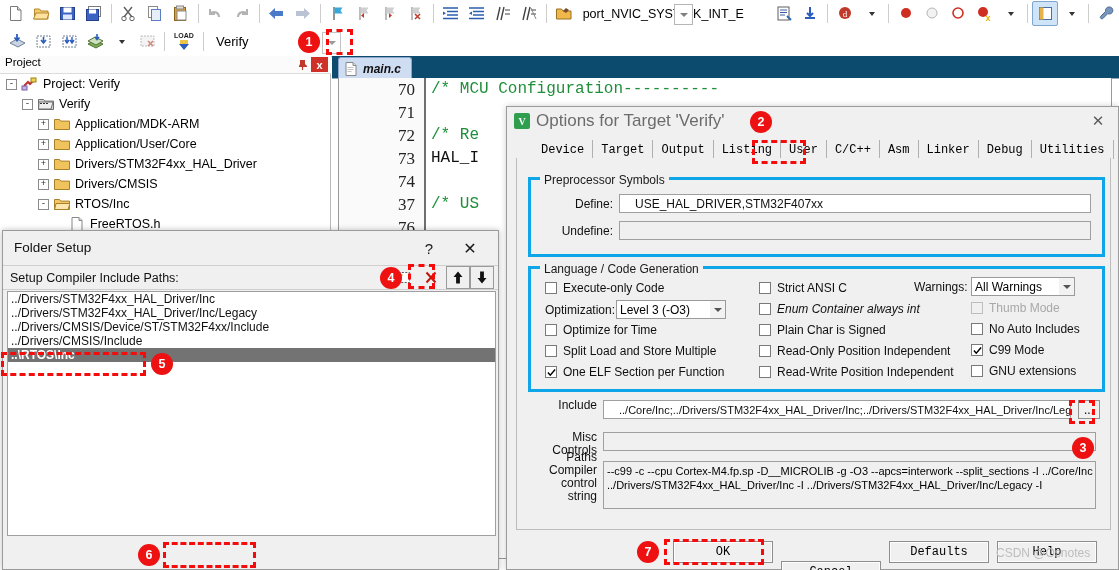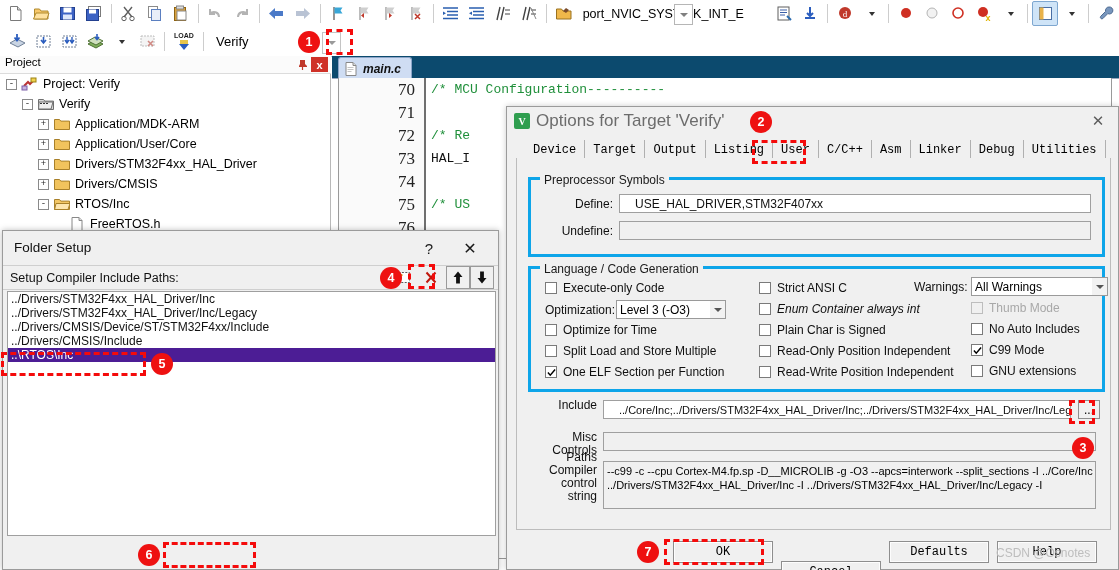--- a/index.html
+++ b/index.html
@@ -35,31 +35,31 @@
   .ticon{width:17px;height:15px;margin-right:5px;flex:0 0 auto;display:flex;align-items:center;justify-content:center;}
 
   
   #editor{left:332px;top:56px;width:787px;height:514px;background:#ffffff;}
   #tabstrip{position:absolute;left:0;top:0;width:787px;height:22px;background:#0c4a6e;border-bottom:1px solid #9aa7bd;font-style:italic;}
   #maintab{position:absolute;left:6px;top:1px;height:21px;background:#cfddf3;border:1px solid #8da5c8;border-bottom:none;border-radius:3px 3px 0 0;display:flex;align-items:center;padding:0 10px 0 6px;font-size:12px;font-weight:bold;color:#101010;}
   #codearea{position:absolute;left:6px;top:22px;width:772px;height:480px;border:1px solid #9a9a9a;border-top:none;background:#fff;overflow:hidden;}
   #gutter{position:absolute;left:0;top:0;width:85px;height:100%;background:#fafafa;border-right:2px solid #6f6f6f;}
   .lnum{height:23px;line-height:23px;text-align:right;padding-right:9px;font-family:"Liberation Serif",serif;font-size:17px;color:#222;}
   #codetext{position:absolute;left:92px;top:0;right:0;height:100%;}
-  .cline{height:23px;line-height:23px;font-family:"Liberation Mono",monospace;font-size:13px;white-space:pre;}
+  .cline{height:23px;line-height:23px;font-family:"Liberation Mono",monospace;font-size:16px;white-space:pre;}
   .cmt{color:#1f8f3a;}
   .idn{color:#111;}
 
   
   #optdlg{left:506px;top:106px;width:613px;height:464px;background:#f0f0f0;border:1px solid #9b9b9b;box-sizing:border-box;box-shadow:0 0 6px rgba(0,0,0,.2);}
   #opttitle{position:absolute;left:0;top:0;width:100%;height:28px;background:#f0f0f0;display:flex;align-items:center;}
   #opttitle .ic{width:16px;height:16px;margin:0 6px 0 7px;}
   #opttitle .tx{font-size:17px;color:#6c6c6c;}
   #optclose{position:absolute;right:0;top:0;width:40px;height:27px;display:flex;align-items:center;justify-content:center;color:#5c5c5c;font-size:15px;}
-  #tabrow{position:absolute;left:18px;top:32px;height:20px;display:flex;align-items:flex-end;}
+  #tabrow{position:absolute;left:26px;top:32px;height:20px;display:flex;align-items:flex-end;}
   .otab{height:19px;padding:0 8px;font-family:"Liberation Mono",monospace;font-size:12px;display:flex;align-items:center;color:#000;border-right:1px solid #b0b0b0;background:#f0f0f0;}
   .otab.sel{font-weight:normal;}
   #tabunderline{position:absolute;left:9px;top:51px;width:594px;height:1px;background:#9b9b9b;}
   #optbody{position:absolute;left:9px;top:51px;width:595px;height:372px;border:1px solid #bcbcbc;border-top:none;background:#f0f0f0;box-sizing:border-box;}
 
   .grp{position:absolute;border:3px solid #0ea5e9;}
   .grplabel{position:absolute;top:-7px;left:9px;background:#f0f0f0;padding:0 4px;font-size:12px;color:#1a1a1a;}
   .fld{border:1px solid #9f9f9f;background:#fff;height:19px;box-sizing:border-box;font-size:12px;display:flex;align-items:center;padding-left:15px;color:#101010;overflow:hidden;white-space:nowrap;}
   .fld.ro{background:#f0f0f0;}
   .lbl{font-size:12px;color:#101010;}
@@ -76,21 +76,21 @@
   #fsdlg{left:2px;top:230px;width:497px;height:340px;background:#f0f0f0;border:1px solid #9b9b9b;box-sizing:border-box;box-shadow:0 0 6px rgba(0,0,0,.25);}
   #fstitle{position:absolute;left:0;top:0;width:100%;height:32px;background:#f0f0f0;display:flex;align-items:center;}
   #fstitle .tx{font-size:13.5px;color:#111;padding-left:11px;}
   #fshelp{position:absolute;right:54px;top:5px;width:30px;height:24px;display:flex;align-items:center;justify-content:center;font-size:15px;color:#1a1a1a;}
   #fsclose{position:absolute;right:12px;top:5px;width:32px;height:24px;display:flex;align-items:center;justify-content:center;font-size:16px;color:#1a1a1a;}
   #fstoolrow{position:absolute;left:0;top:34px;width:495px;height:23px;border-top:1px solid #cfcfcf;border-bottom:1px solid #cfcfcf;display:flex;align-items:center;background:#f0f0f0;}
   #fstoolrow .cap{font-size:12.5px;padding-left:7px;color:#111;}
   .fsbtn{width:22px;height:21px;display:flex;align-items:center;justify-content:center;border:1px solid transparent;flex:0 0 auto;}
   #fslist{position:absolute;left:4px;top:60px;width:489px;height:245px;border:1px solid #9f9f9f;background:#fff;box-sizing:border-box;overflow:hidden;}
   .pathrow{height:14px;line-height:14px;font-size:12px;padding-left:3px;white-space:nowrap;color:#111;}
-  .pathrow.sel{background:#4c1d95;color:#fff;}
+  .pathrow.sel{background:#737373;color:#fff;font-weight:bold;}
 
   
   .redbox{position:absolute;border:3px dashed #f40b0b;box-sizing:border-box;pointer-events:none;}
   .circ{position:absolute;width:22px;height:22px;border-radius:50%;background:#ee1111;color:#fff;font-size:12.5px;font-weight:bold;display:flex;align-items:center;justify-content:center;}
   #watermark{position:absolute;left:996px;top:546px;font-size:12px;color:#bdbdbd;white-space:nowrap;}
 </style>
 </head>
 <body>
 
 <div class="abs" id="toolbar1">
@@ -497,21 +497,21 @@
       <span>main.c</span>
     </div>
   </div>
   <div id="codearea">
     <div id="gutter">
         <div class="lnum">70</div>
         <div class="lnum">71</div>
         <div class="lnum">72</div>
         <div class="lnum">73</div>
         <div class="lnum">74</div>
-        <div class="lnum">75</div>
+        <div class="lnum">37</div>
         <div class="lnum">76</div>
       </div>
     <div id="codetext">
         <div class="cline cmt">/* MCU Configuration----------</div>
         <div class="cline idn"></div>
         <div class="cline cmt">/* Re</div>
         <div class="cline idn">HAL_I</div>
         <div class="cline idn"></div>
         <div class="cline cmt">/* US</div>
         <div class="cline idn"></div>
@@ -623,21 +623,21 @@
           </div>
         </div>
       <div class="abs lbl" style="left:14px;top:34px;">Optimization:</div>
       <div class="abs combo" style="left:85px;top:31px;width:110px;">
         <span>Level 3 (-O3)</span>
         <span class="arrowbox">
             <span class="caret-d"></span>
           </span>
       </div>
       <div class="abs lbl" style="left:383px;top:11px;">Warnings:</div>
-      <div class="abs combo" style="left:440px;top:8px;width:137px;">
+      <div class="abs combo" style="left:440px;top:8px;width:104px;">
         <span>All Warnings</span>
         <span class="arrowbox">
             <span class="caret-d"></span>
           </span>
       </div>
     </div>
 
     <div class="abs lbl" style="left:24px;top:240px;width:56px;text-align:right;">Include</div>
     <div class="abs lbl" style="left:24px;top:253px;width:56px;text-align:right;margin-top:39px;">Paths</div>
     <div class="abs fld" style="left:86px;top:242px;width:468px;font-size:11px;">../Core/Inc;../Drivers/STM32F4xx_HAL_Driver/Inc;../Drivers/STM32F4xx_HAL_Driver/Inc/Legacy;</div>

